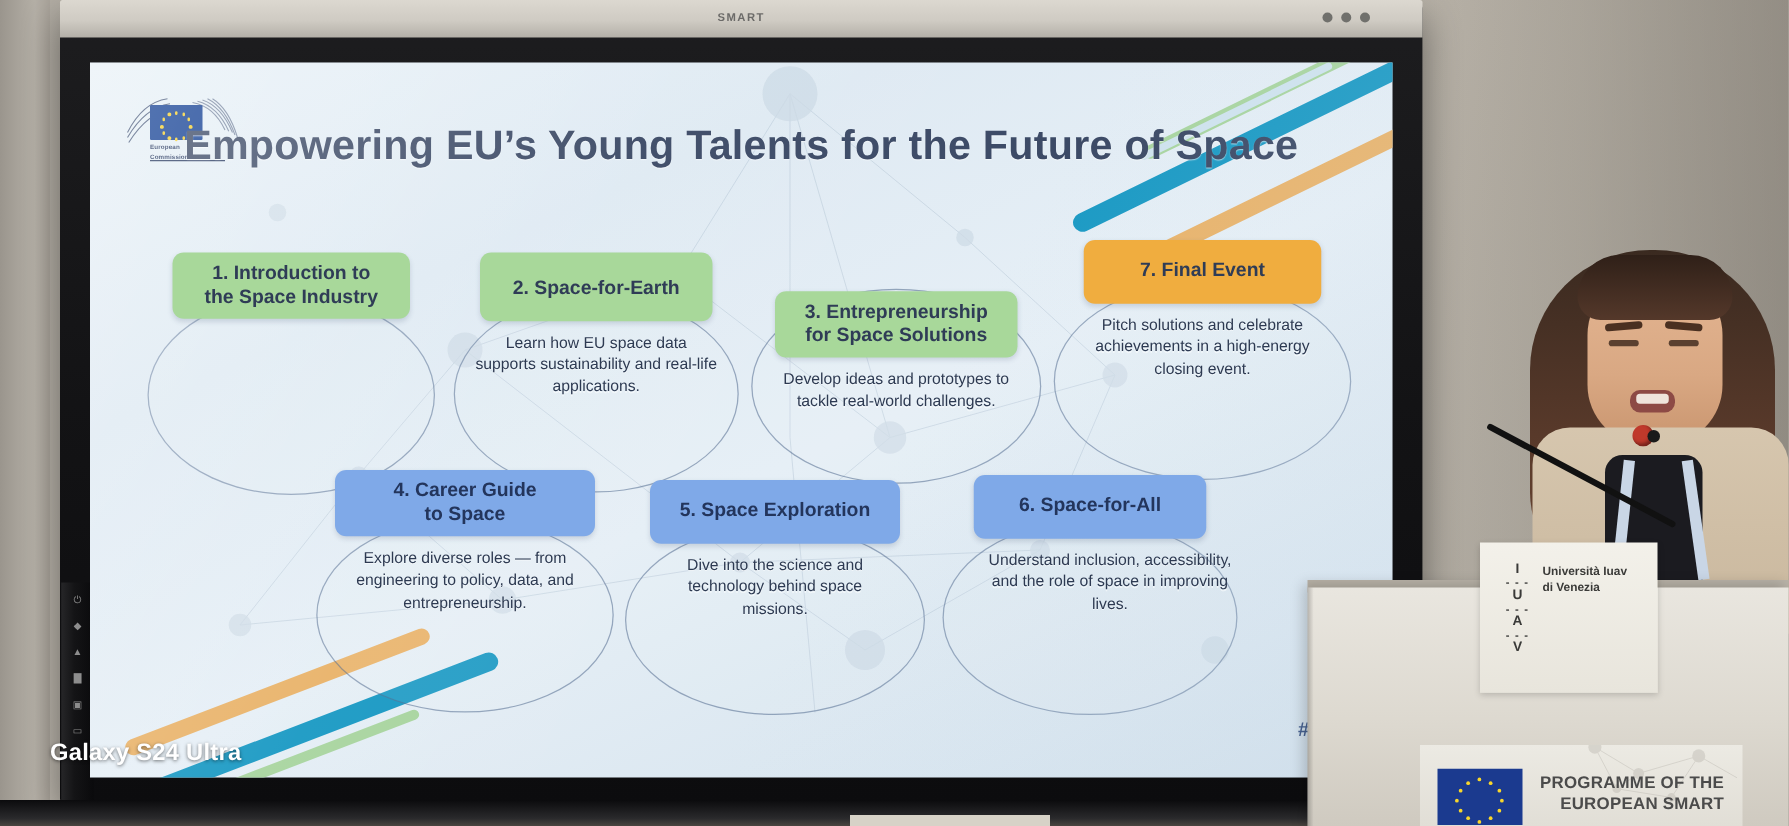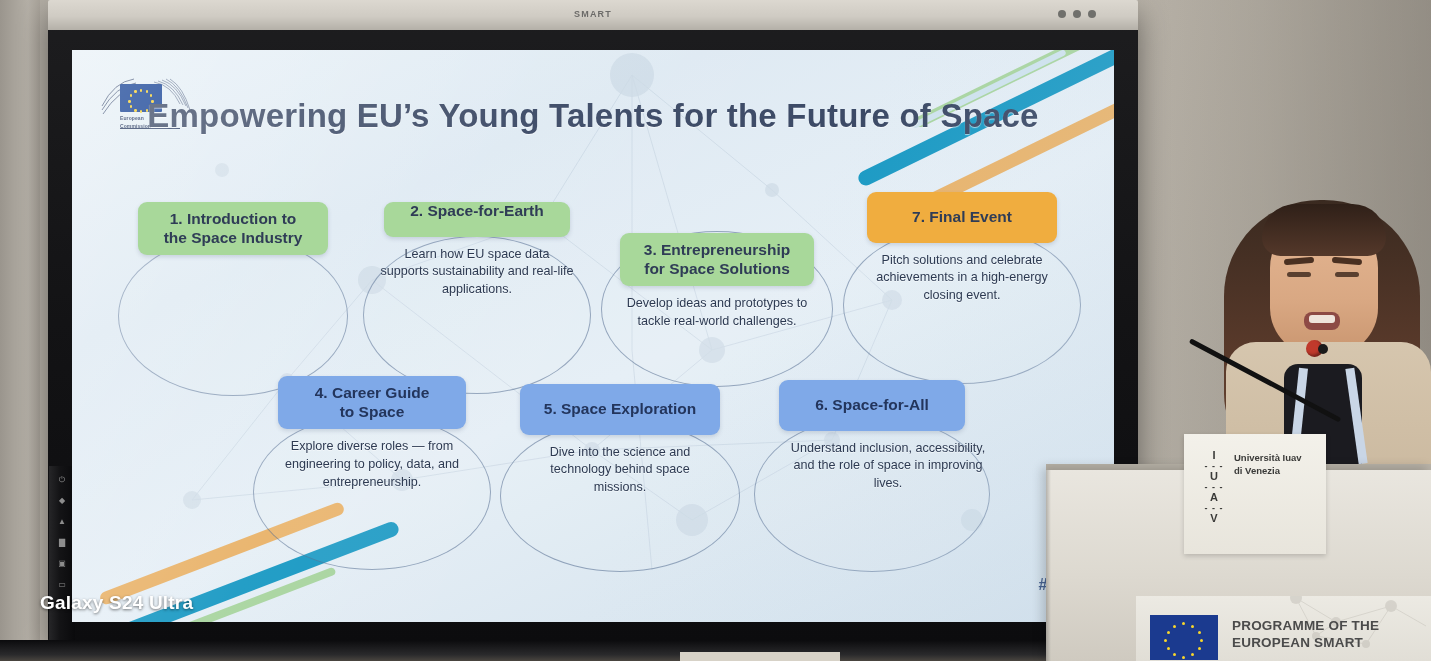--- a/index.html
+++ b/index.html
@@ -236,22 +236,23 @@
     font-size: 11px; line-height: 1.05; color: #3a3a38; font-weight: 600;
   }
   .iuav-mark b { display: block; font-weight: 600; }
   .iuav-mark s { display: block; text-decoration: none; letter-spacing: 1px; font-size: 9px; color: #3a3a38; }
   .iuav-name {
     position: absolute; left: 50px; top: 18px;
     font-size: 9.5px; line-height: 1.35; color: #3a3a38; font-weight: 600;
   }
 
   .eu-banner {
-    position: absolute; left: 1136px; top: 596px; width: 295px; height: 65px;
+    position: absolute; left: 1136px; top: 596px; width: 258px; height: 65px;
     background: linear-gradient(180deg, #eceae3 0%, #e1ded6 100%);
+    text-align: right;
   }
   .eu-banner-flag {
     position: absolute; left: 14px; top: 19px; width: 68px; height: 45px;
     background: #1b3a8f;
   }
   .eu-banner-flag i {
     position: absolute; width: 3.4px; height: 3.4px; background: #f8d62b; border-radius: 50%;
   }
   .eu-banner-text {
     position: absolute; left: 96px; top: 22px;
@@ -382,21 +383,21 @@
     <div class="node" style="left:52px; top:152px; width:218px;">
       <div class="ellipse" style="top:34px; width:230px; height:160px;"></div>
       <div class="pill green" style="width:190px;text-align:center;">
         <div>1. Introduction to</div>
         <div>the Space Industry</div>
       </div>
     </div>
 
     <div class="node" style="left:305px; top:152px; width:200px;">
       <div class="ellipse" style="top:34px; width:228px; height:158px;"></div>
-      <div class="pill green" style="width:186px; padding-top:0; padding-bottom:16px;">
+      <div class="pill green" style="width:186px; padding-top:20px; padding-bottom:16px;">
         <div>2. Space-for-Earth</div>
       </div>
       <div class="desc" style="width:194px;">Learn how EU space data supports sustainability and real-life applications.</div>
     </div>
 
     <div class="node" style="left:542px; top:147px; width:206px;">
       <div class="ellipse" style="top:34px; width:232px; height:156px;"></div>
       <div class="pill green" style="width:194px;margin-top:36px;">
         <div>3. Entrepreneurship</div>
         <div>for Space Solutions</div>
@@ -407,21 +408,21 @@
     <div class="node" style="left:790px; top:142px; width:200px;">
       <div class="ellipse" style="top:34px; width:238px; height:158px;"></div>
       <div class="pill orange" style="width:190px; padding-top:16px; padding-bottom:16px;">
         <div>7. Final Event</div>
       </div>
       <div class="desc" style="width:202px;">Pitch solutions and celebrate achievements in a high-energy closing event.</div>
     </div>
 
     <div class="node" style="left:200px; top:326px; width:200px;">
       <div class="ellipse" style="top:38px; width:238px; height:156px;"></div>
-      <div class="pill blue" style="width:188px;">
+      <div class="pill blue" style="width:208px;">
         <div>4. Career Guide</div>
         <div>to Space</div>
       </div>
       <div class="desc" style="width:210px;">Explore diverse roles — from engineering to policy, data, and entrepreneurship.</div>
     </div>
 
     <div class="node" style="left:445px; top:334px; width:206px;">
       <div class="ellipse" style="top:36px; width:240px; height:152px;"></div>
       <div class="pill blue" style="width:200px; padding-top:16px; padding-bottom:16px;">
         <div>5. Space Exploration</div>

